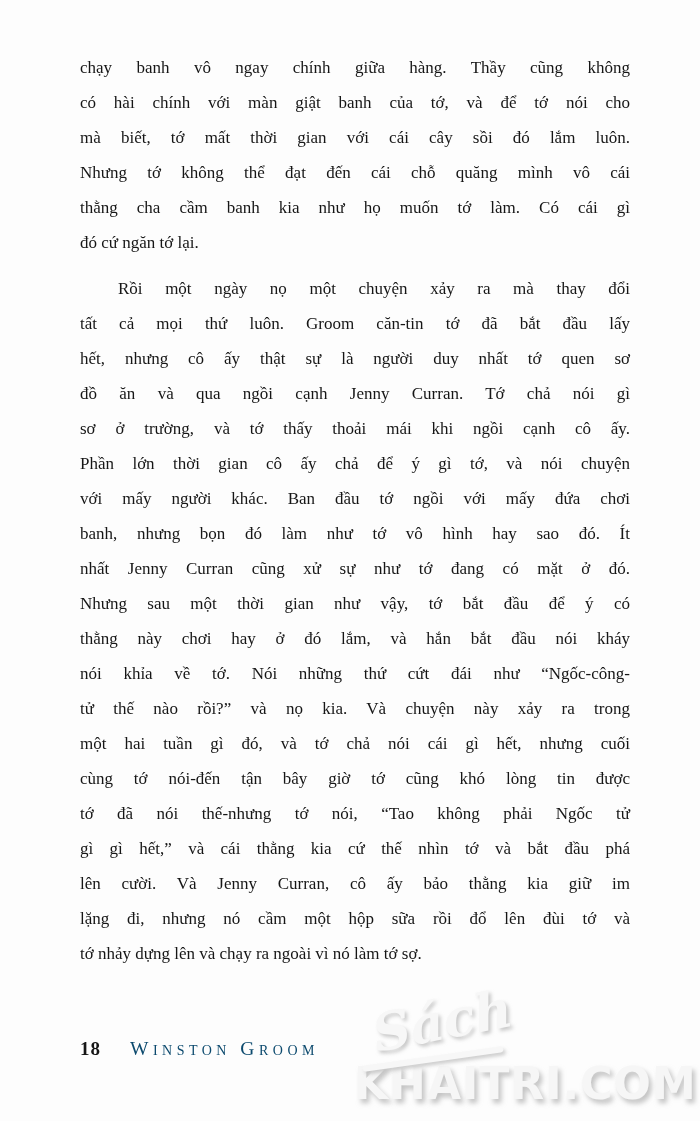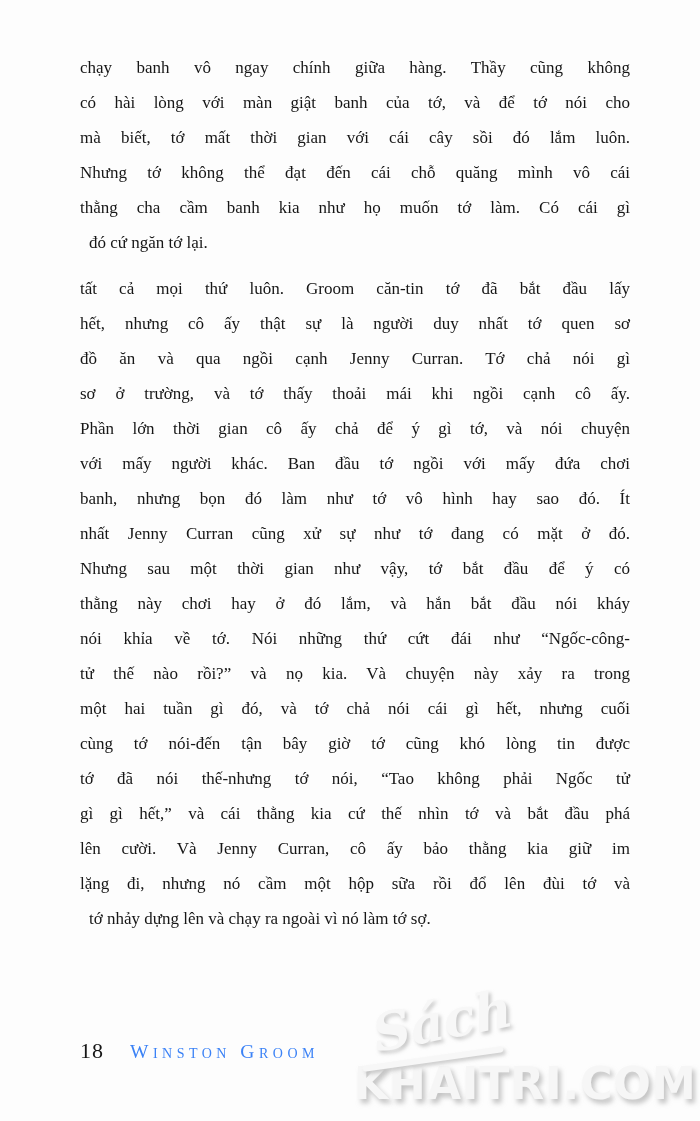--- a/index.html
+++ b/index.html
@@ -27,43 +27,43 @@
   }
   .para + .para {
     margin-top: 11px;
   }
   .line {
     text-align: justify;
     text-align-last: justify;
   }
   .line.last {
     text-align-last: left;
-    margin-left: 9px;
   }
   .line.indent {
     text-indent: 38px;
   }
   
   .footer {
     position: absolute;
     left: 80px;
     top: 1038px;
     display: flex;
     align-items: baseline;
   }
   .pagenum {
-    font-size: 22px;
+    font-size: 19px;
     width: 50px;
     letter-spacing: 1px;
+    font-weight: bold;
   }
   .running {
     font-variant: small-caps;
     font-size: 19.5px;
     letter-spacing: 4.5px;
-    color: #3b82f6;
+    color: #0c4a6e;
     text-align: right;
   }
   
   .wm-script {
     position: absolute;
     left: 372px;
     top: 990px;
     font-family: "DejaVu Serif", serif;
     font-style: italic;
     font-weight: bold;
@@ -100,27 +100,28 @@
   }
 </style>
 </head>
 <body>
 
 <div class="page">
 
   <main class="text-block">
       <div class="para">
         <div class="line">chạy banh vô ngay chính giữa hàng. Thầy cũng không</div>
-        <div class="line">có hài lòng với màn giật banh của tớ, và để tớ nói cho</div>
+        <div class="line">có hài chính với màn giật banh của tớ, và để tớ nói cho</div>
         <div class="line">mà biết, tớ mất thời gian với cái cây sồi đó lắm luôn.</div>
         <div class="line">Nhưng tớ không thể đạt đến cái chỗ quăng mình vô cái</div>
         <div class="line">thằng cha cầm banh kia như họ muốn tớ làm. Có cái gì</div>
         <div class="line last">đó cứ ngăn tớ lại.</div>
       </div>
       <div class="para">
+        <div class="line indent">Rồi một ngày nọ một chuyện xảy ra mà thay đổi</div>
         <div class="line">tất cả mọi thứ luôn. Groom căn-tin tớ đã bắt đầu lấy</div>
         <div class="line">hết, nhưng cô ấy thật sự là người duy nhất tớ quen sơ</div>
         <div class="line">đồ ăn và qua ngồi cạnh Jenny Curran. Tớ chả nói gì</div>
         <div class="line">sơ ở trường, và tớ thấy thoải mái khi ngồi cạnh cô ấy.</div>
         <div class="line">Phần lớn thời gian cô ấy chả để ý gì tớ, và nói chuyện</div>
         <div class="line">với mấy người khác. Ban đầu tớ ngồi với mấy đứa chơi</div>
         <div class="line">banh, nhưng bọn đó làm như tớ vô hình hay sao đó. Ít</div>
         <div class="line">nhất Jenny Curran cũng xử sự như tớ đang có mặt ở đó.</div>
         <div class="line">Nhưng sau một thời gian như vậy, tớ bắt đầu để ý có</div>
         <div class="line">thằng này chơi hay ở đó lắm, và hắn bắt đầu nói kháy</div>

